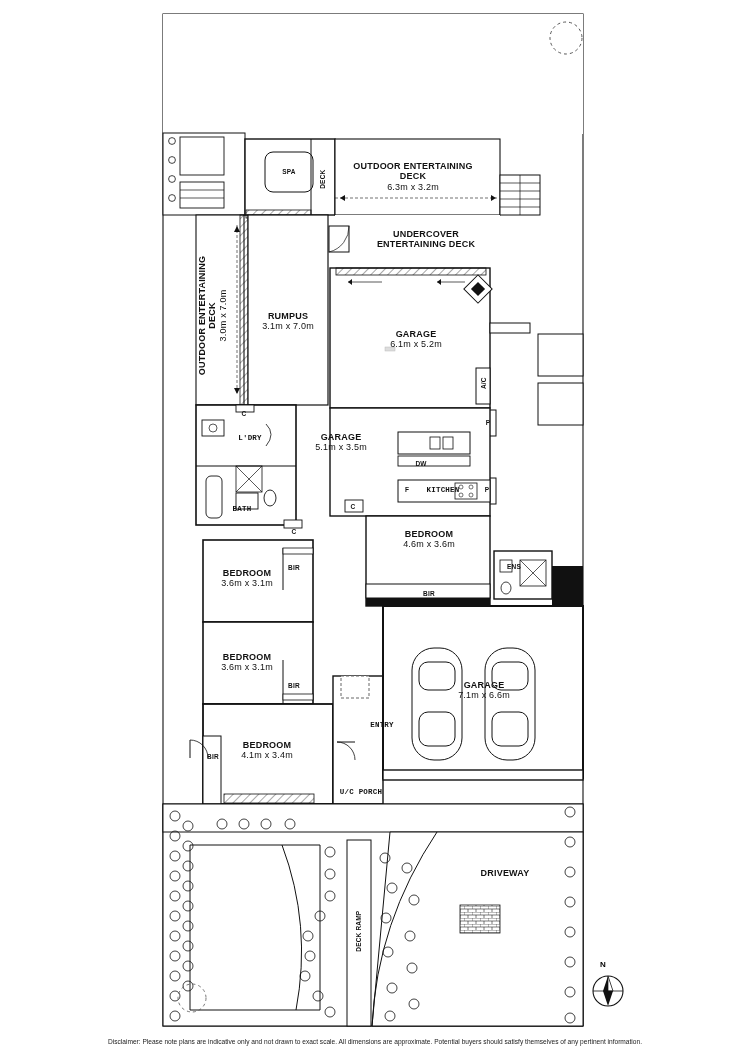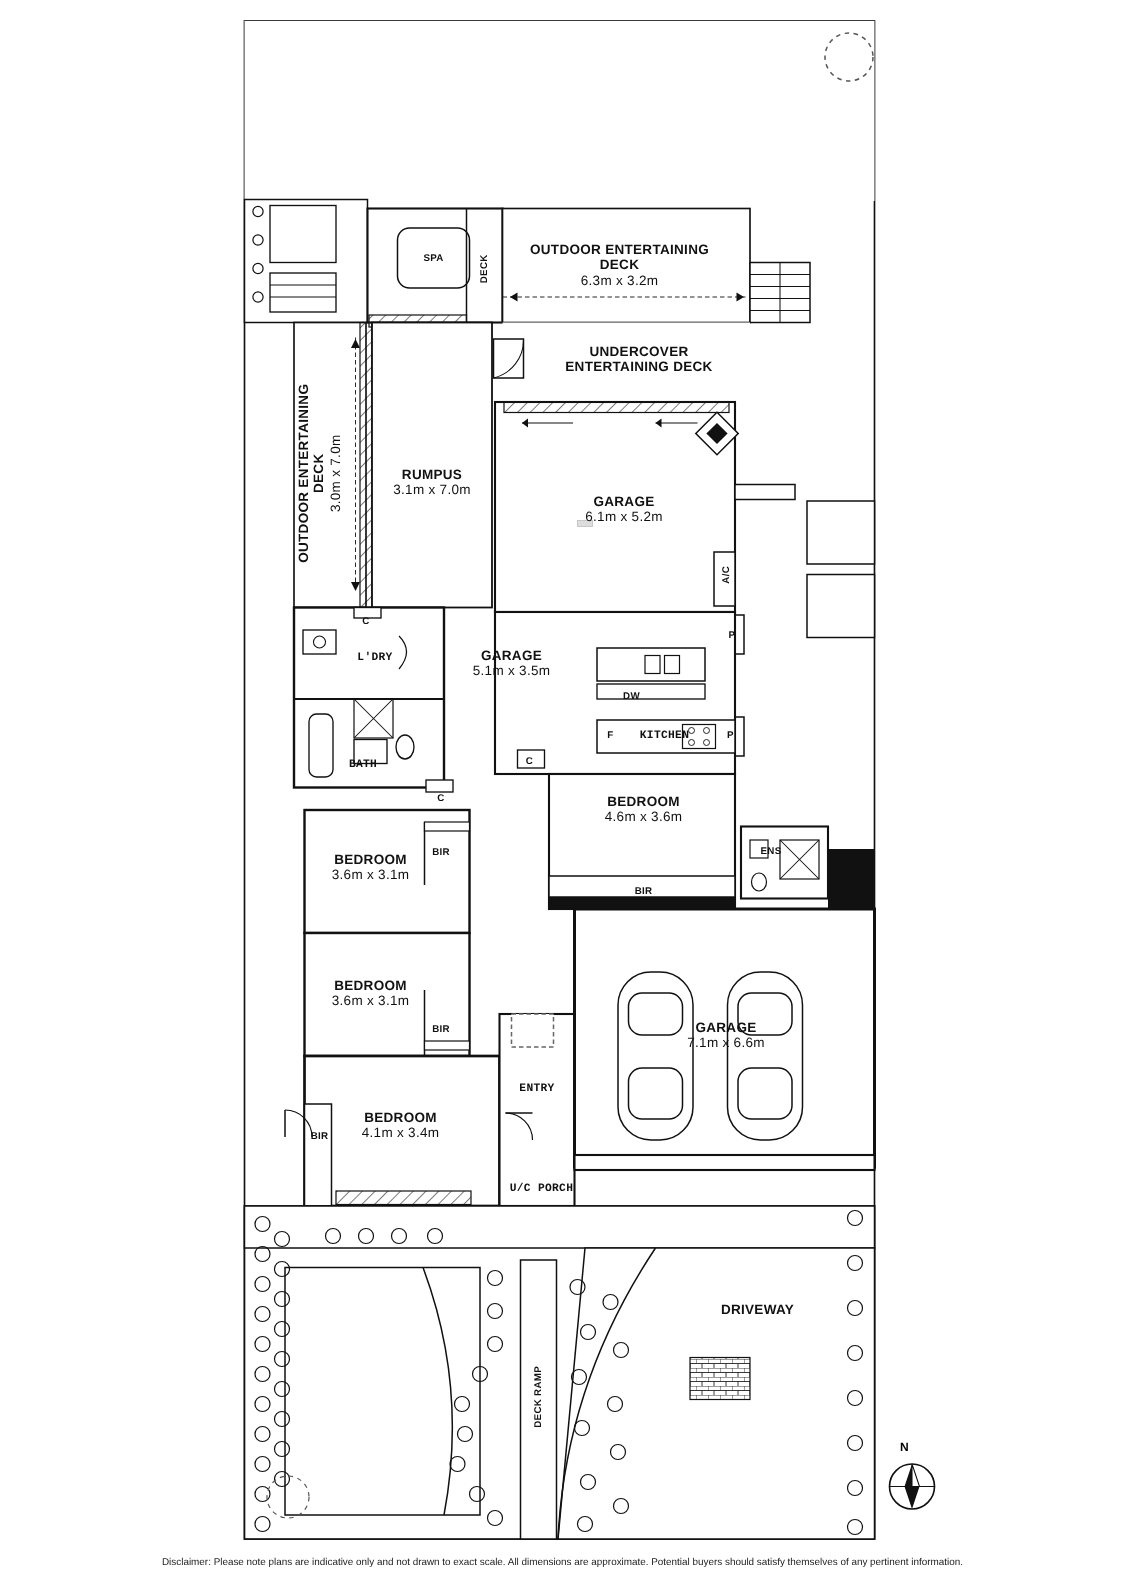--- a/index.html
+++ b/index.html
@@ -390,21 +390,21 @@
 
 <div class="lbl" style="left:227px;top:740px;width:80px;">
   <span class="n">BEDROOM</span>
   <span class="d">4.1m x 3.4m</span>
 </div>
 
 <div class="lbl" style="left:203px;top:751px;width:20px;">
   <span class="tiny">BIR</span>
 </div>
 
-<div class="lbl" style="left:334px;top:719px;width:48px;">
+<div class="lbl" style="left:334px;top:719px;width:48px;padding-left:24px;">
   <span class="small">ENTRY</span>
 </div>
 
 <div class="lbl" style="left:338px;top:786px;width:46px;">
   <span class="small">U/C PORCH</span>
 </div>
 
 <div class="lbl" style="left:465px;top:868px;width:80px;">
   <span class="n">DRIVEWAY</span>
 </div>

